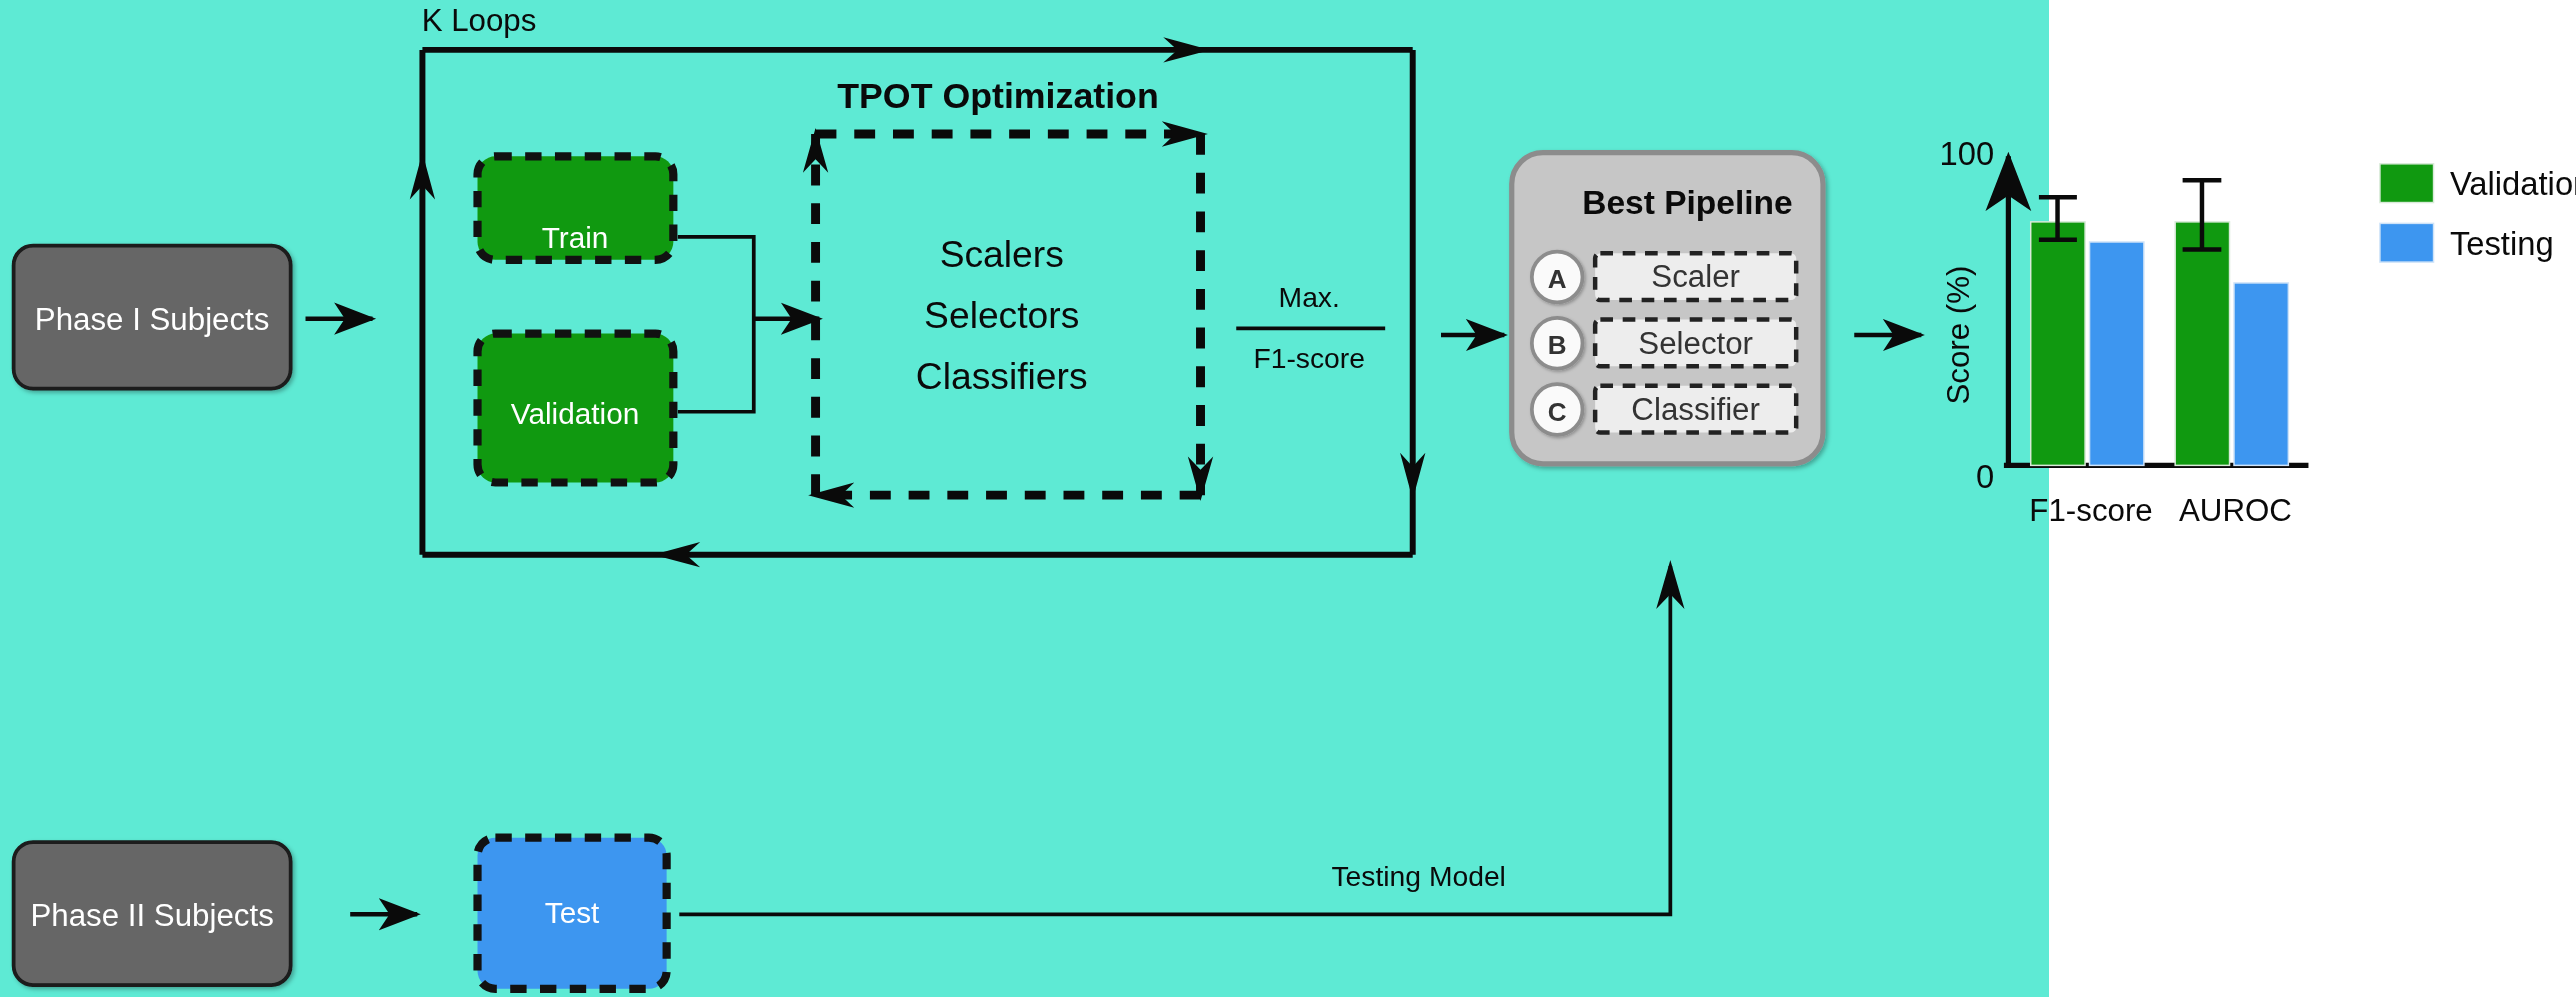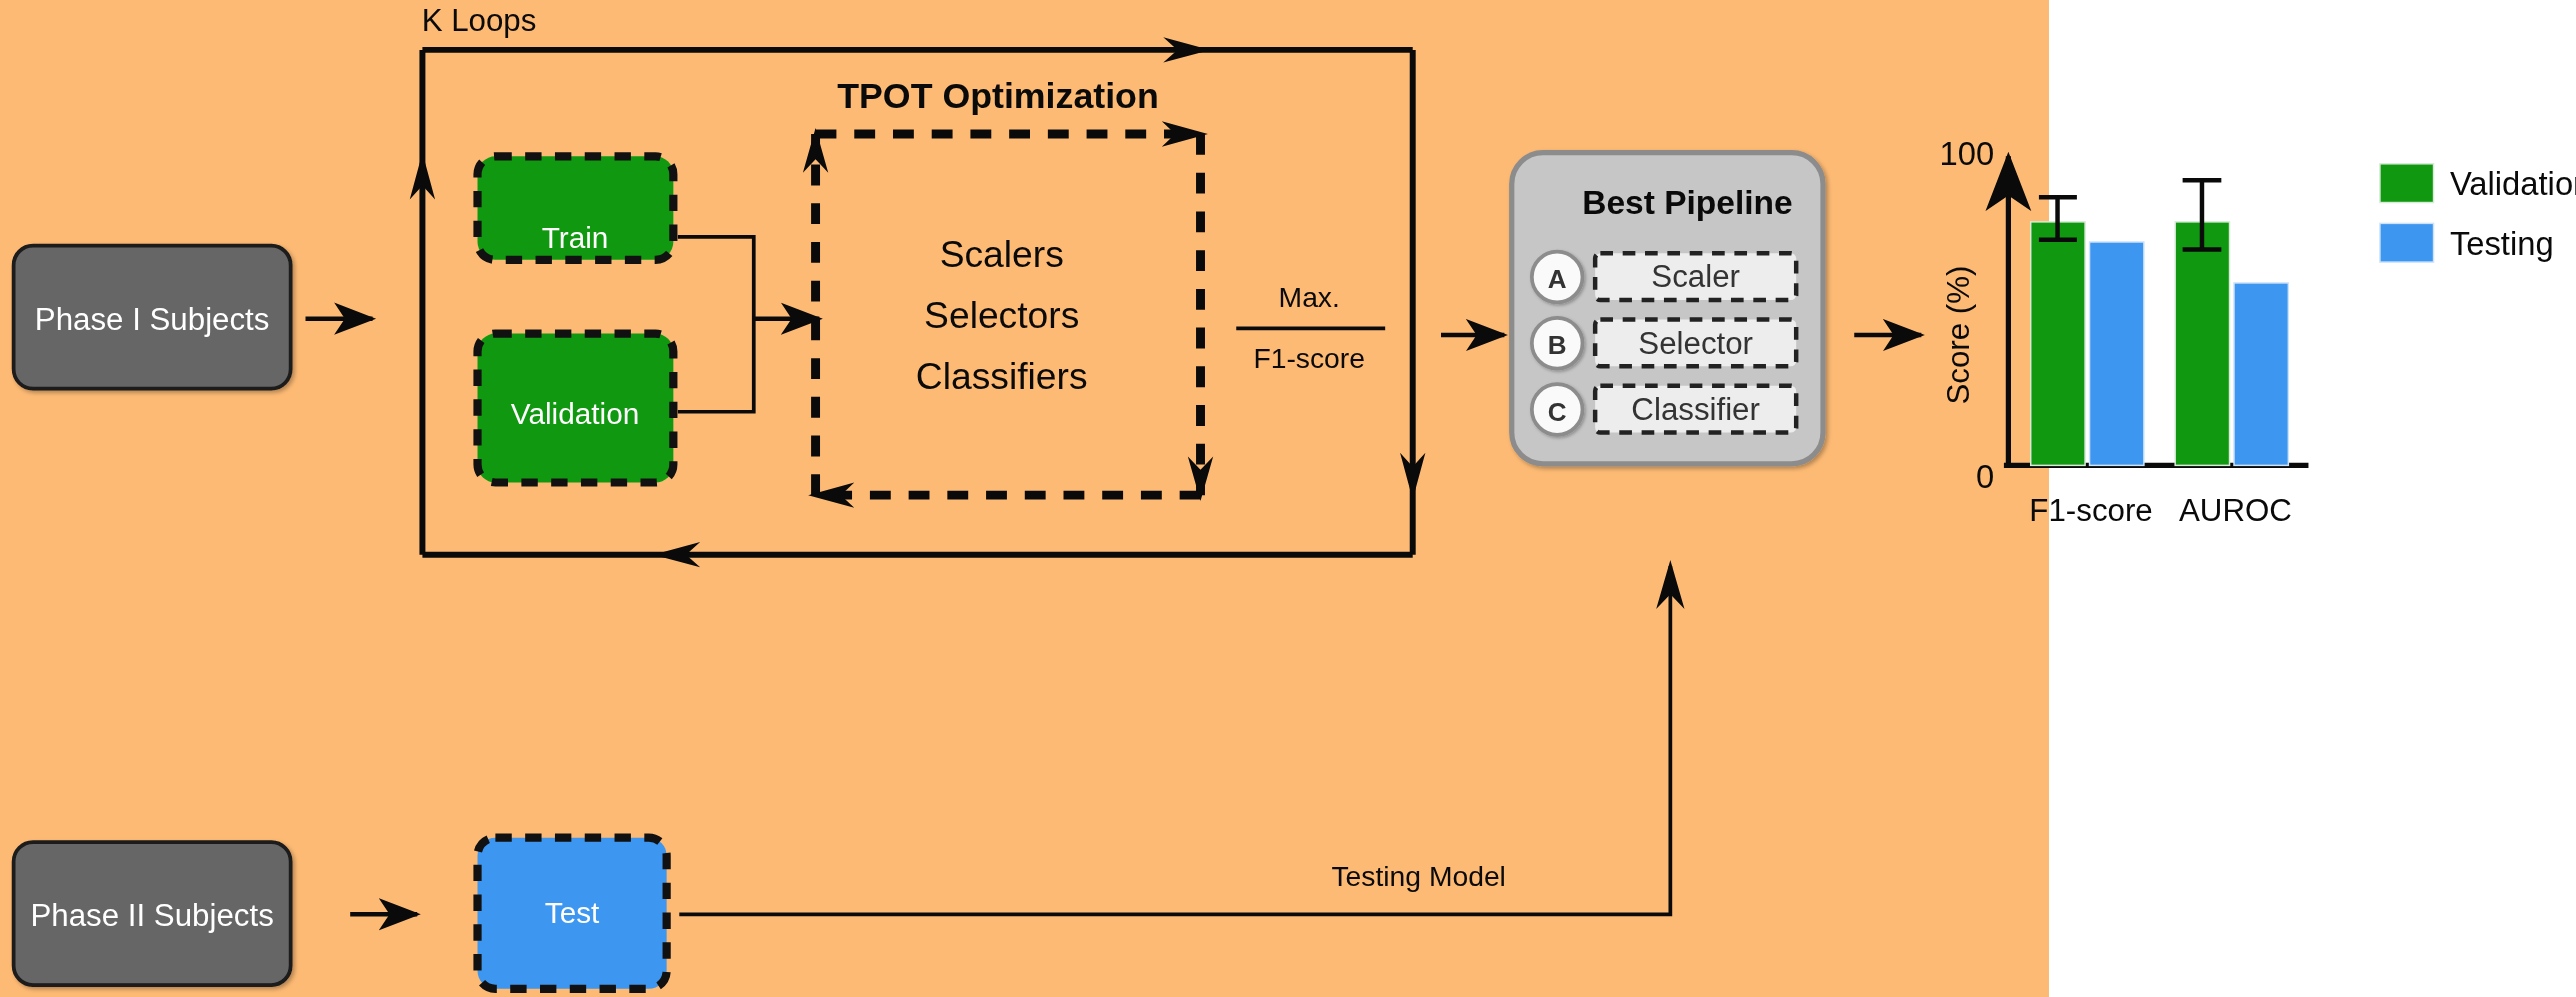--- a/index.html
+++ b/index.html
@@ -10,21 +10,21 @@
   body {
     width: 2576px;
     height: 997px;
     overflow: hidden;
     font-family: "Liberation Sans", sans-serif;
   }
   #stage {
     position: relative;
     width: 2049px;
     height: 997px;
-    background: #fdba74;
+    background: #5eead4;
   }
   svg.layer {
     position: absolute;
     left: 0;
     top: 0;
     width: 2576px;
     height: 997px;
   }
   text { font-family: "Liberation Sans", sans-serif; }
   .txt-white { fill: #ffffff; }

